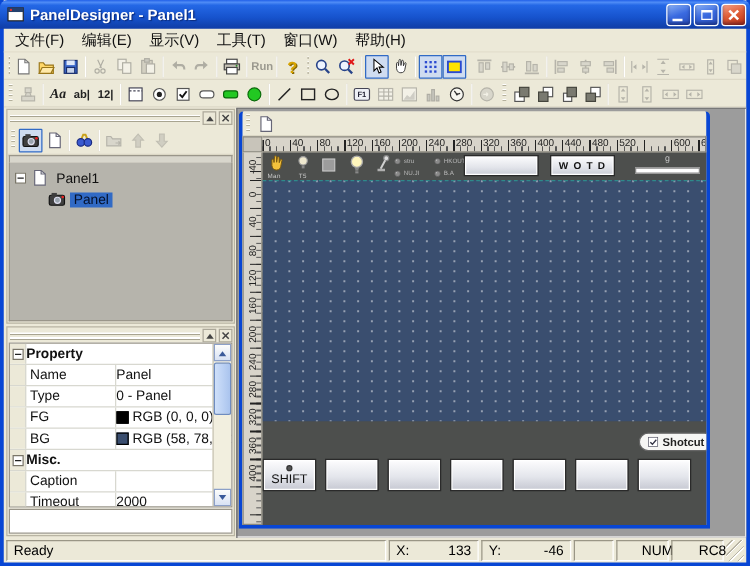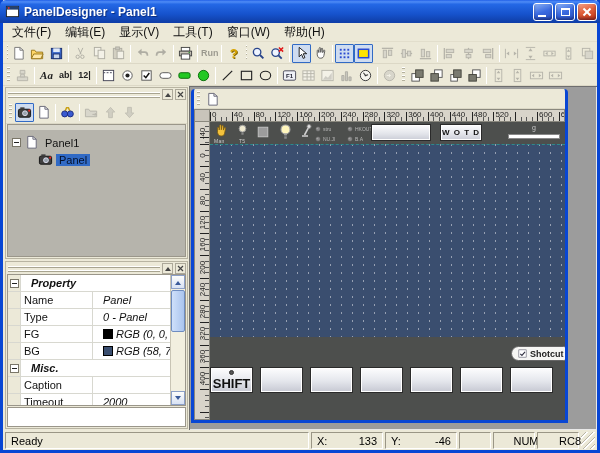--- a/index.html
+++ b/index.html
@@ -66,21 +66,21 @@
   .tlabel.selected { background:#316ac5; color:#04102a; }
 
   
   .pgridwrap { flex:1; position:relative; margin:0 1px; border:1px solid #9a968a; background:#fff; overflow:hidden; }
   .prow,.pcat { height:17px; display:flex; align-items:center; border-bottom:1px solid #d8d8d0; font-size:11px; }
   .pgut { width:13px; flex:0 0 13px; height:100%; background:#ece9d8; border-right:1px solid #d8d8d0;
     display:flex; align-items:center; justify-content:center; }
   .pcat .plab { font-weight:bold; }
   .plab { width:72px; flex:0 0 72px; padding-left:3px; height:100%; display:flex; align-items:center;
     border-right:1px solid #d8d8d0; color:#111; }
-  .pval { flex:1; padding-left:10px; display:flex; align-items:center; gap:3px; white-space:nowrap; overflow:hidden; color:#111;font-style:italic; }
+  .pval { flex:1; padding-left:0; display:flex; align-items:center; gap:3px; white-space:nowrap; overflow:hidden; color:#111; }
   .swatch { width:10px; height:10px; border:1px solid #000; flex:0 0 10px; }
   .pdesc { height:20px; flex:0 0 20px; margin:1px; background:#fff; border:1px solid #9a968a; }
   .pscroll { position:absolute; top:0; right:0; bottom:0; width:15px; background:#f2efdf; border-left:1px solid #c8c4b4; }
   .parrow { position:absolute; left:0; width:14px; height:14px; background:linear-gradient(180deg,#fdfdfb,#d8e2f4);
     border:1px solid #8ca0c8; display:flex; align-items:center; justify-content:center; }
   .parrow.up { top:0; } .parrow.down { bottom:0; }
   .ptri-u { width:0; height:0; border:3px solid transparent; border-bottom:4px solid #3a5a9a; margin-top:-2px; }
   .ptri-d { width:0; height:0; border:3px solid transparent; border-top:4px solid #3a5a9a; margin-bottom:-2px; }
   .pthumb { position:absolute; left:0; top:15px; width:14px; height:42px;
     background:linear-gradient(90deg,#cfe0fa,#aac4ee); border:1px solid #6e8cc0; border-radius:2px; }
@@ -139,21 +139,21 @@
     border:1px solid #2a2a2a; box-shadow:inset 0 0 0 1px #fff; display:flex; align-items:center;
     justify-content:center; font-size:8px; font-weight:bold; color:#111; letter-spacing:1px; }
   .gauge { position:absolute; width:52px; }
   .g-lbl { display:block; text-align:center; font-size:7px; color:#c8c8c8; }
   .g-bar { height:5px; background:#fff; border:1px solid #888; margin-top:3px; }
   .pill { position:absolute; height:15px; background:#f6f6f4; border:1px solid #666; border-radius:8px;
     display:flex; align-items:center; gap:3px; padding:0 6px; font-size:9px; font-weight:bold; color:#222; }
   .fkey { position:absolute; width:43px; height:26px; top:30px;
     background:linear-gradient(180deg,#fdfdfe,#e4e6ec 55%,#c6c8d2); border:1px solid #2a2a2a;
     box-shadow:inset 0 0 0 1px #fff; display:flex; flex-direction:column; align-items:center;
-    justify-content:center; font-size:13px; font-weight:bold; color:#111; }
+    justify-content:center; font-size:10px; font-weight:normal; color:#111; }
   .fled { width:5px; height:5px; border-radius:50%; background:#555; border:1px solid #333; margin-bottom:1px; }
 
   
   .statusbar { height:20px; flex:0 0 20px; display:flex; align-items:stretch; gap:2px; padding:2px 2px 1px 2px;
     font-size:11px; color:#000; }
   .sb-pane { border:1px solid; border-color:#9a9686 #fff #fff #9a9686; display:flex; align-items:center; padding:0 5px; }
   .sb-main { flex:1; }
   .sb-xy { width:72px; justify-content:space-between; }
   .sb-blank { width:32px; }
   .sb-small { width:42px; justify-content:center;padding-left:29px; }
@@ -949,21 +949,21 @@
                         <circle cx="8" cy="8" r="4.5" fill="#8a8a8a" stroke="#5a5a5a"></circle>
                         <circle cx="6.4" cy="6.4" r="1.1" fill="#bbb"></circle>
                       </svg>
                     </span>
                     <span class="led-txt">B.A</span>
                   </span>
                 </div>
               <div class="cv-btn" style="left:161px;top:2px;width:60px;height:17px">
                   <span></span>
                 </div>
-              <div class="cv-btn" style="left:230px;top:2px;width:42px;height:17px">
+              <div class="cv-btn" style="left:230px;top:2px;width:52px;height:17px">
                   <span>W O T D</span>
                 </div>
               <div class="gauge" style="left:298px;top:2px">
                 <span class="g-lbl">g</span>
                 <div class="g-bar"></div>
               </div>
             </div>
 
             <div class="cv-blue"></div>
 

